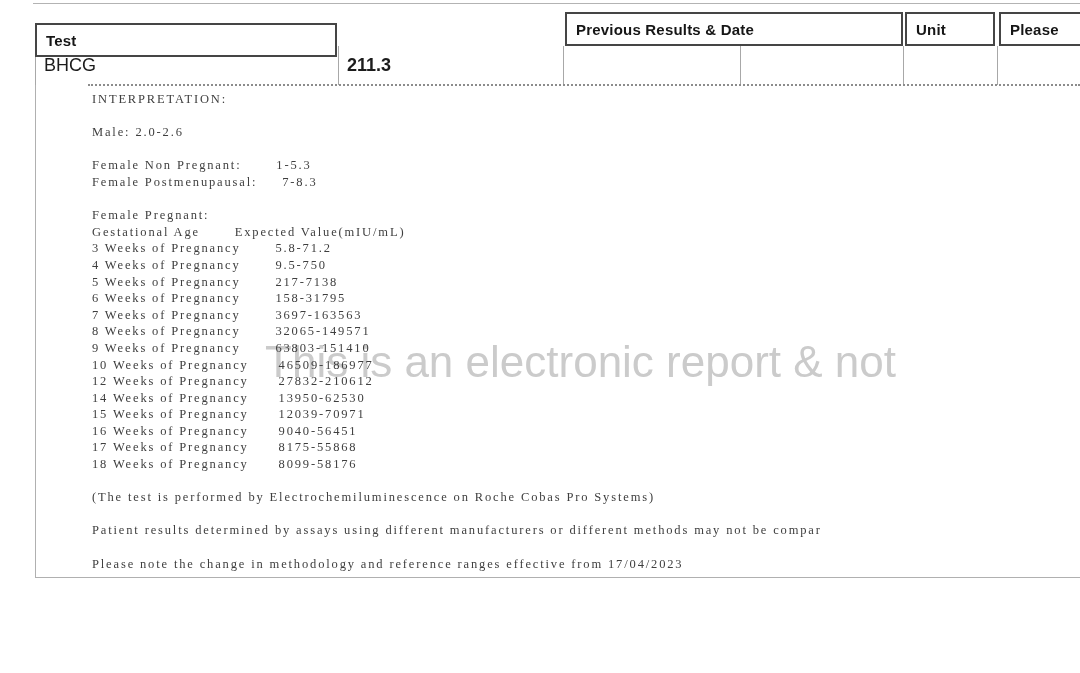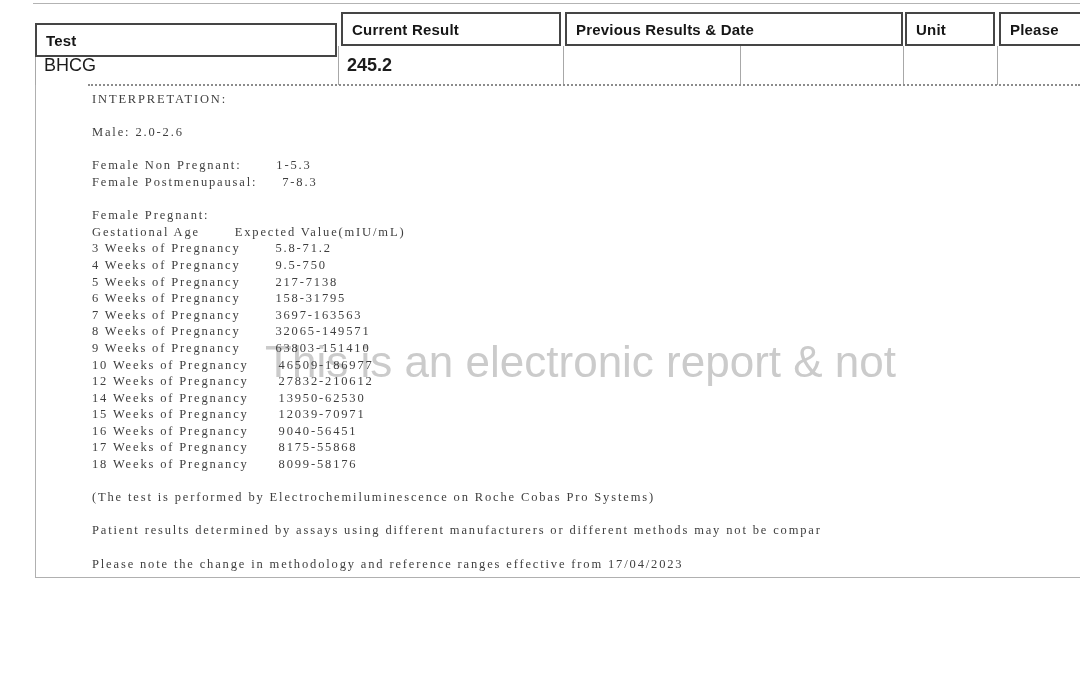--- a/index.html
+++ b/index.html
@@ -126,42 +126,39 @@
 </head>
 <body>
 
 <div class="page">
 
   <div class="top-rule"></div>
 
   <div class="hdr-box hdr-test">
     <span>Test</span>
   </div>
-  <div class="hdr-box hdr-current">
-    <span>Current Result</span>
-  </div>
   <div class="hdr-box hdr-unit">
     <span>Unit</span>
   </div>
   <div class="hdr-box hdr-prev">
     <span>Previous Results &amp; Date</span>
   </div>
   <div class="hdr-box hdr-ranges">
     <span>Please</span>
   </div>
 
   <div class="vline vl-1"></div>
   <div class="vline vl-2"></div>
   <div class="vline vl-3"></div>
   <div class="vline vl-4"></div>
   <div class="vline vl-5"></div>
   <div class="vline vl-6"></div>
 
   <div class="cell cell-test">BHCG</div>
-  <div class="cell cell-current">245.2</div>
+  <div class="cell cell-current">211.3</div>
   <div class="cell cell-prev1"></div>
   <div class="cell cell-prev2"></div>
   <div class="cell cell-ranges"></div>
 
   <div class="dotted-sep"></div>
 
   <div class="left-rule"></div>
   <div class="bottom-rule"></div>
 
   <div class="watermark">

